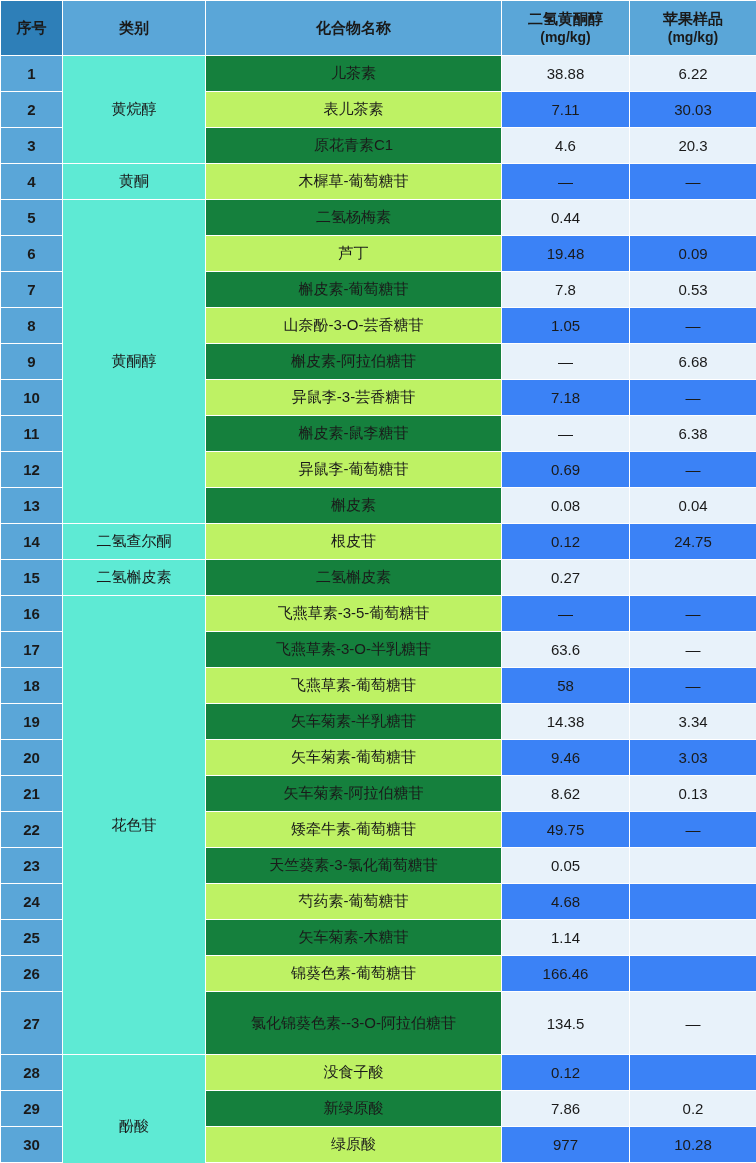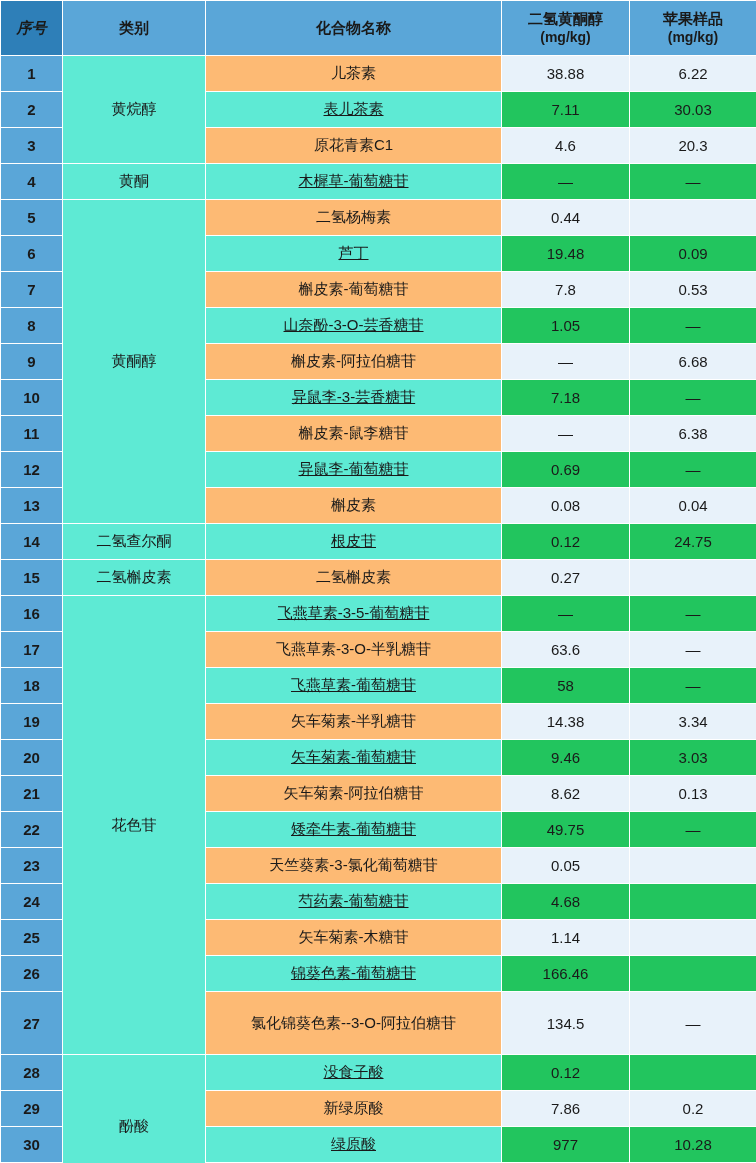--- a/index.html
+++ b/index.html
@@ -35,21 +35,20 @@
     background: #5aa6d8;
     color: #ffffff;
     font-weight: bold;
     font-size: 16px;
     height: 54px;
     line-height: 1.25;
     border-color: #ffffff;
   }
   thead th.h-idx {
     background: #2e7fb8;
-    font-style: italic;
   }
   thead th.h-unit span.unit {
     display: block;
     font-size: 14px;
   }
 
   
   td.idx {
     background: #5aa6d8;
     color: #ffffff;
@@ -57,34 +56,33 @@
     font-size: 15px;
     height: 35px;
   }
   
   td.cat {
     background: #5eead4;
     font-size: 15px;
   }
   
   td.name {
-    background: #fdba74;
+    background: #15803d;
     font-size: 15px;
   }
   td.name.alt {
-    background: #5eead4;
-    text-decoration: underline;
+    background: #bef264;
   }
   
   td.val {
     background: #e8f2fa;
     font-size: 15px;
   }
   td.val.alt {
-    background: #22c55e;
+    background: #3b82f6;
   }
   td.tall {
     height: 62px;
   }
 </style>
 </head>
 <body>
 
 <table id="compound-table">
   <colgroup>

